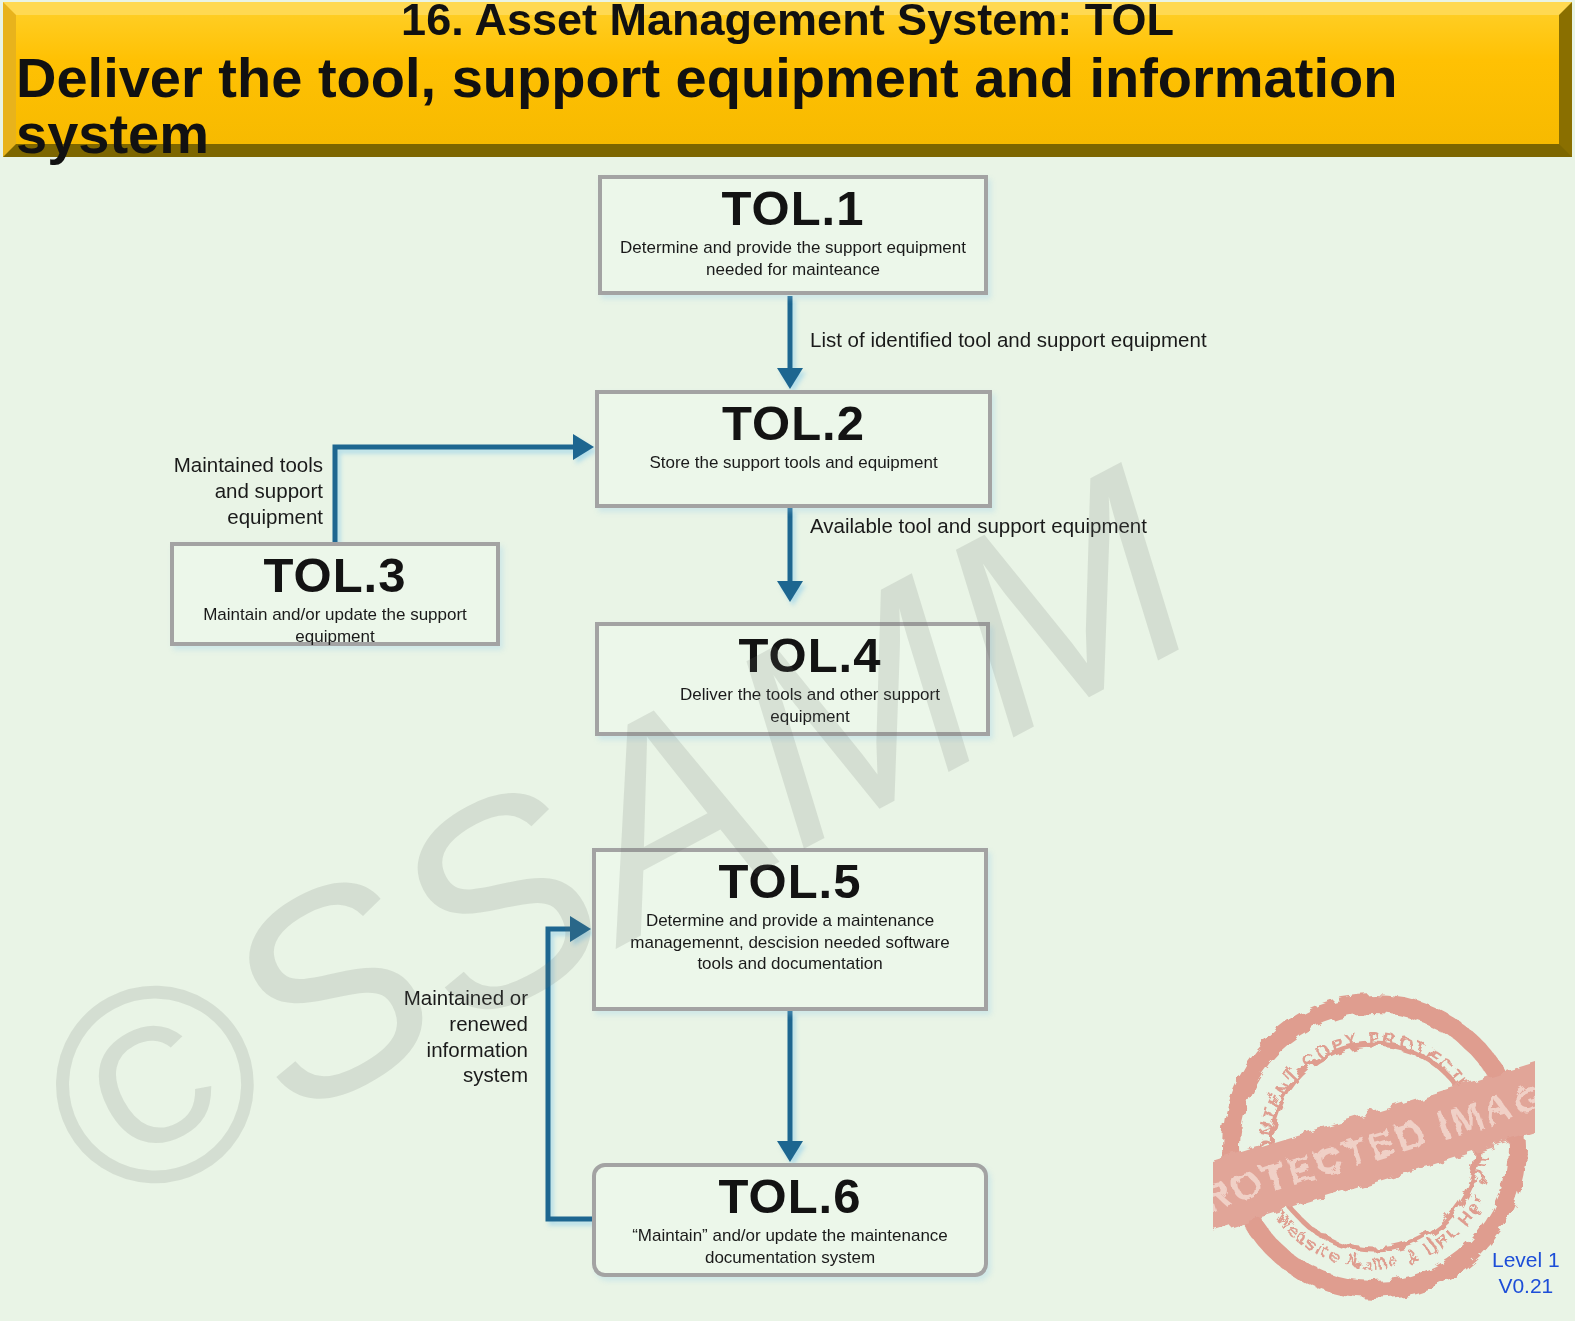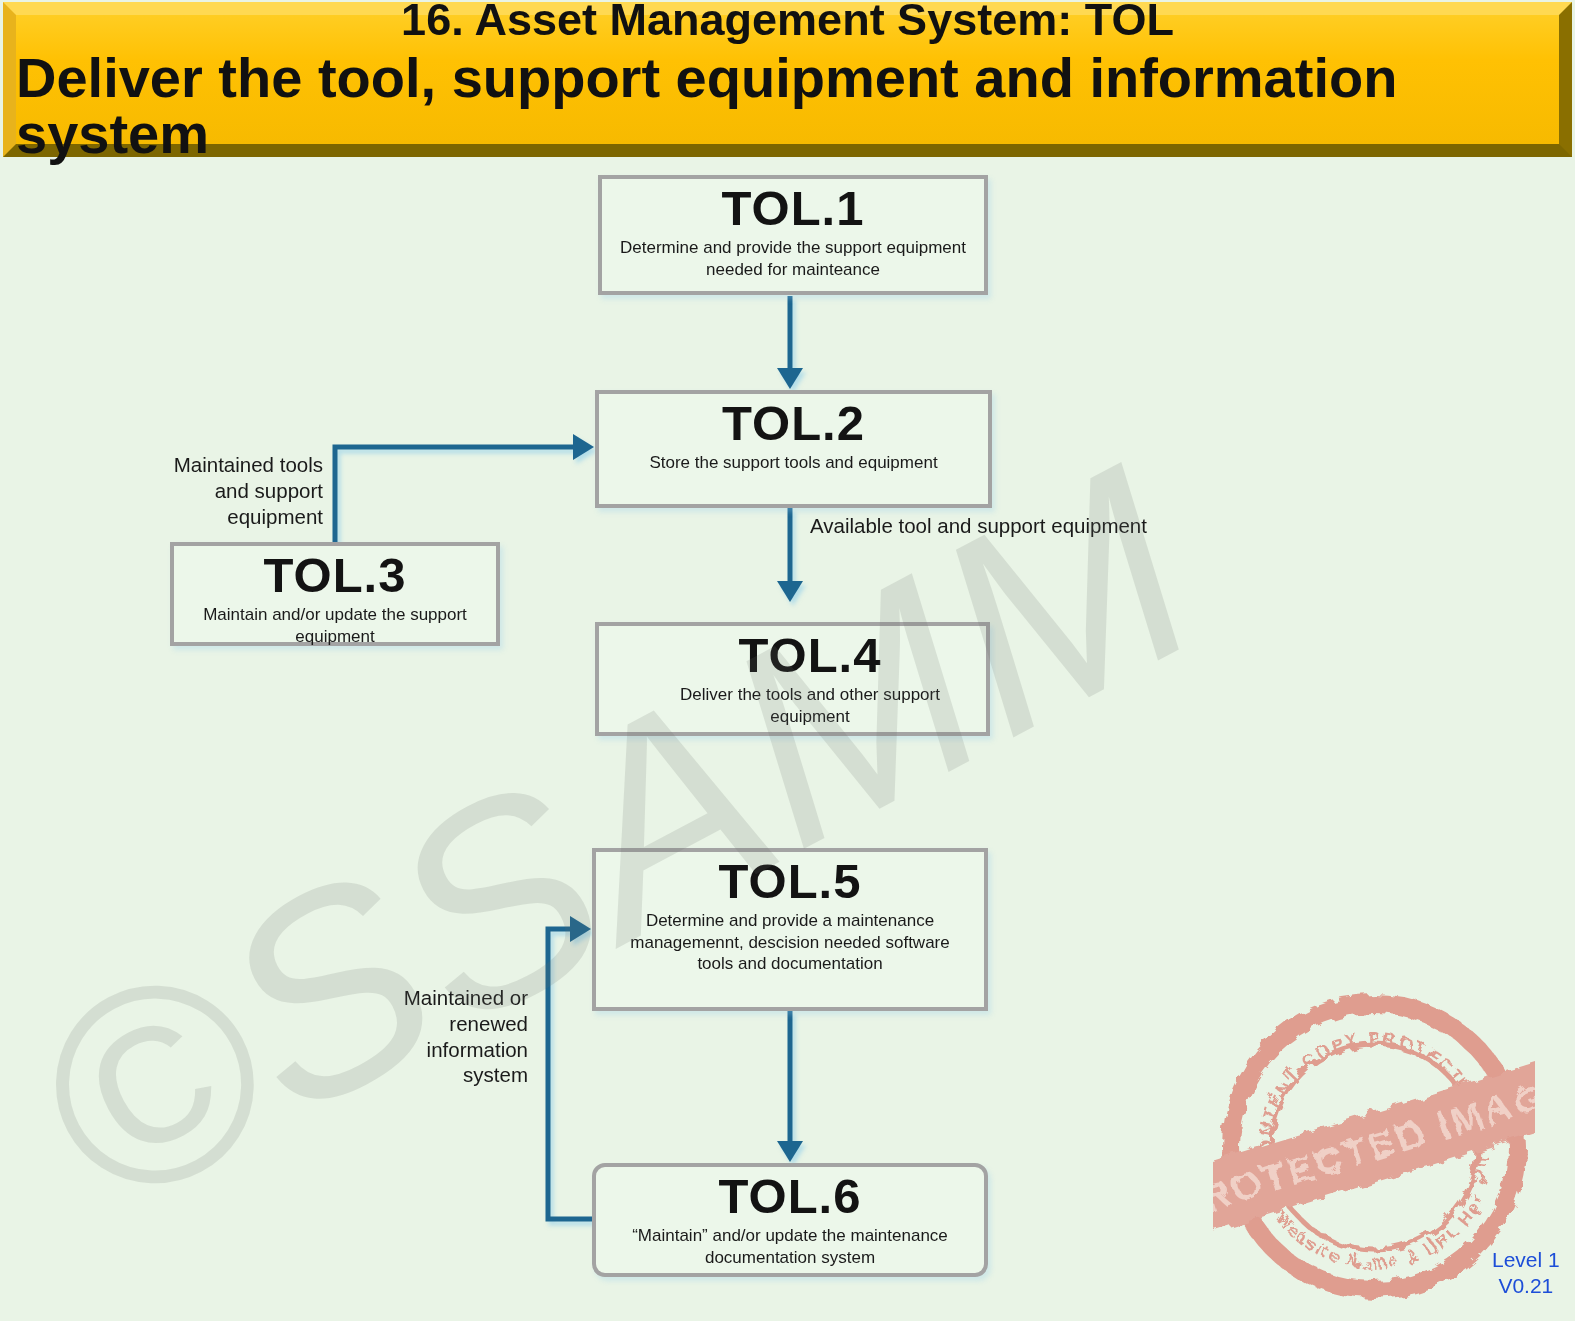--- a/index.html
+++ b/index.html
@@ -112,20 +112,21 @@
   <div class="box" id="box-tol5">
     <div class="title">TOL.5</div>
     <div class="body">Determine and provide a maintenance managemennt, descision needed software tools and documentation</div>
   </div>
 
   <div class="box" id="box-tol6">
     <div class="title">TOL.6</div>
     <div class="body">“Maintain” and/or update the maintenance documentation system</div>
   </div>
 
+  <div class="flow-label" id="label-list">List of identified tool and support equipment</div>
   <div class="flow-label" id="label-available">Available tool and support equipment</div>
   <div class="flow-label right" id="label-maintained-tools">Maintained tools
 and support
 equipment</div>
   <div class="flow-label right" id="label-maintained-info">Maintained or
 renewed
 information
 system</div>
 
   <div class="watermark">©SSAMM</div>

